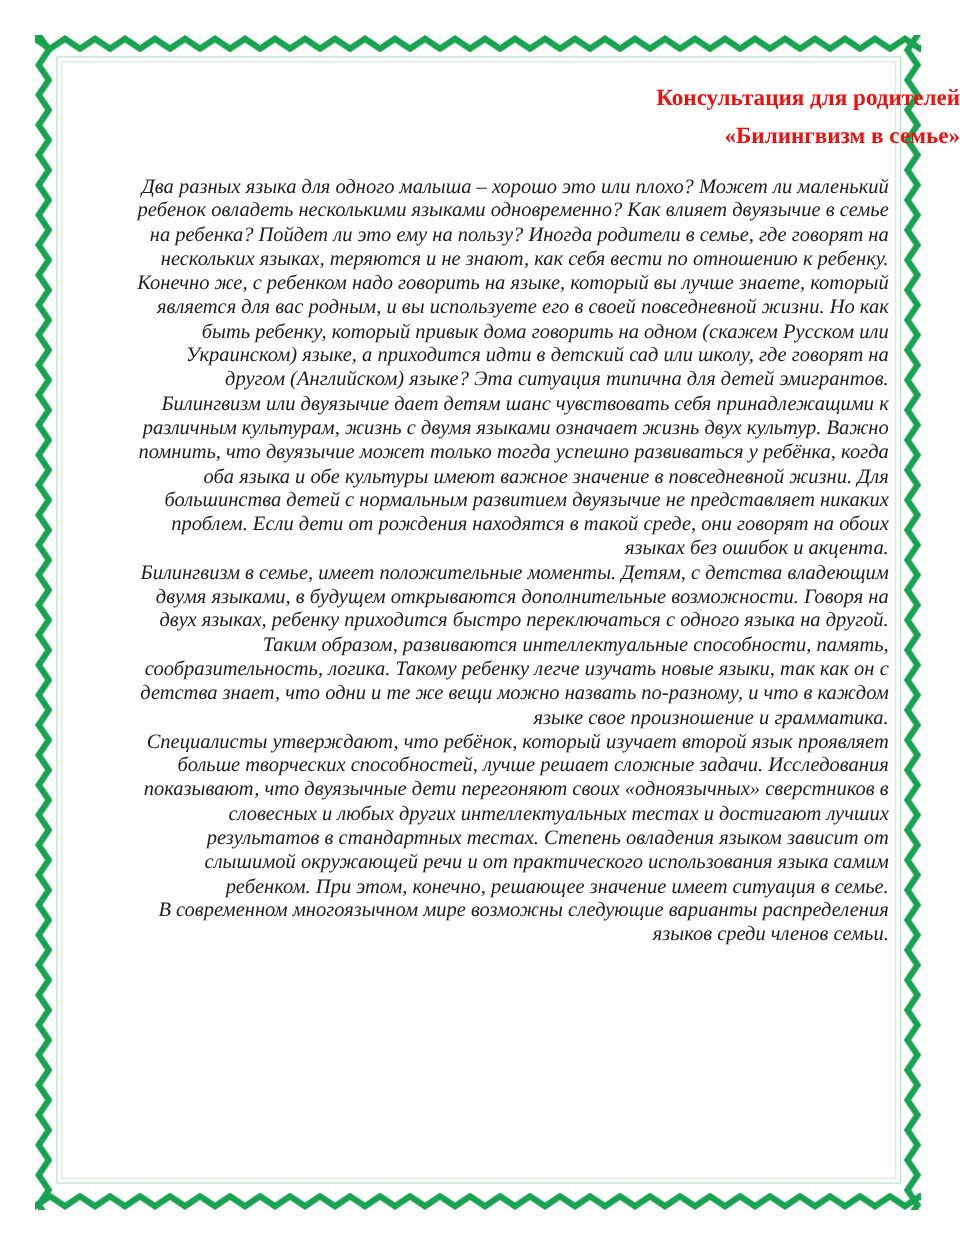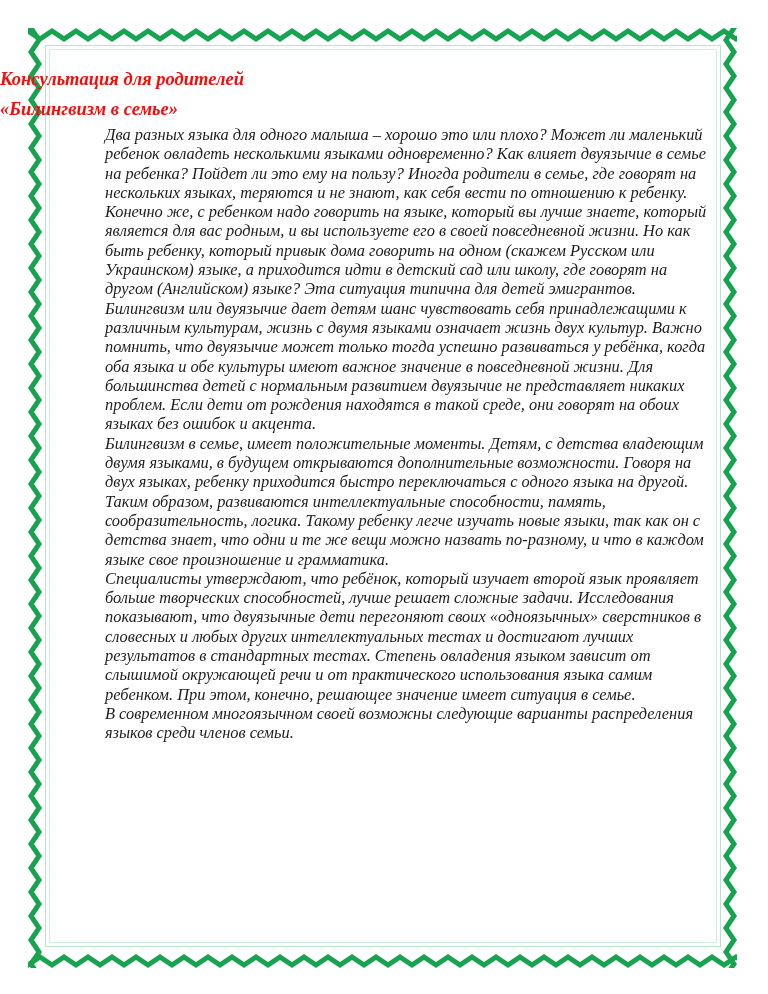--- a/index.html
+++ b/index.html
@@ -25,31 +25,31 @@
   .frame-a {
     position: absolute; inset: 45px 47px 47px 45px;
     border: 1px solid #b9e4ca; pointer-events: none;
   }
   .frame-b {
     position: absolute; inset: 49px 51px 51px 49px;
     border: 1px solid #d2eedd; pointer-events: none;
   }
   .title-block {
     position: absolute; top: 64px; left: 0; width: 768px;
-    text-align: left;
+    text-align: right;
     color: #f40d0d;
-    font-weight: bold; font-style: italic;
+    font-weight: bold; 
     font-size: 18.5px; line-height: 30px;
   }
   .body-text {
-    position: absolute; left: 105px; top: 125px; width: 606px;
+    position: absolute; left: 105px; top: 139px; width: 606px;
     color: #1c1c1c;
     font-style: italic;
     font-size: 16.4px; line-height: 19.3px;
-    text-align: left;
+    text-align: right;
   }
   .body-text p { margin: 0; padding: 0; }
 </style>
 </head>
 <body>
 
 <div class="page">
 
   <svg class="zz zz-top" width="709" height="14" xmlns="http://www.w3.org/2000/svg">
     <defs>
@@ -94,16 +94,16 @@
     <div>Консультация для родителей</div>
     <div>«Билингвизм в семье»</div>
   </div>
 
   <div class="body-text">
     <p>Два разных языка для одного малыша – хорошо это или плохо? Может ли маленький ребенок овладеть несколькими языками одновременно? Как влияет двуязычие в семье на ребенка? Пойдет ли это ему на пользу? Иногда родители в семье, где говорят на нескольких языках, теряются и не знают, как себя вести по отношению к ребенку.</p>
     <p>Конечно же, с ребенком надо говорить на языке, который вы лучше знаете, который является для вас родным, и вы используете его в своей повседневной жизни. Но как быть ребенку, который привык дома говорить на одном (скажем Русском или Украинском) языке, а приходится идти в детский сад или школу, где говорят на другом (Английском) языке? Эта ситуация типична для детей эмигрантов.</p>
     <p>Билингвизм или двуязычие дает детям шанс чувствовать себя принадлежащими к различным культурам, жизнь с двумя языками означает жизнь двух культур. Важно помнить, что двуязычие может только тогда успешно развиваться у ребёнка, когда оба языка и обе культуры имеют важное значение в повседневной жизни. Для большинства детей с нормальным развитием двуязычие не представляет никаких проблем. Если дети от рождения находятся в такой среде, они говорят на обоих языках без ошибок и акцента.</p>
     <p>Билингвизм в семье, имеет положительные моменты. Детям, с детства владеющим двумя языками, в будущем открываются дополнительные возможности. Говоря на двух языках, ребенку приходится быстро переключаться с одного языка на другой. Таким образом, развиваются интеллектуальные способности, память, сообразительность, логика. Такому ребенку легче изучать новые языки, так как он с детства знает, что одни и те же вещи можно назвать по-разному, и что в каждом языке свое произношение и грамматика.</p>
     <p>Специалисты утверждают, что ребёнок, который изучает второй язык проявляет больше творческих способностей, лучше решает сложные задачи. Исследования показывают, что двуязычные дети перегоняют своих «одноязычных» сверстников в словесных и любых других интеллектуальных тестах и достигают лучших результатов в стандартных тестах. Степень овладения языком зависит от слышимой окружающей речи и от практического использования языка самим ребенком. При этом, конечно, решающее значение имеет ситуация в семье.</p>
-    <p>В современном многоязычном своей возможны следующие варианты распределения языков среди членов семьи.</p>
+    <p>В современном многоязычном мире возможны следующие варианты распределения языков среди членов семьи.</p>
   </div>
 
 </div>
 
 </body></html>

